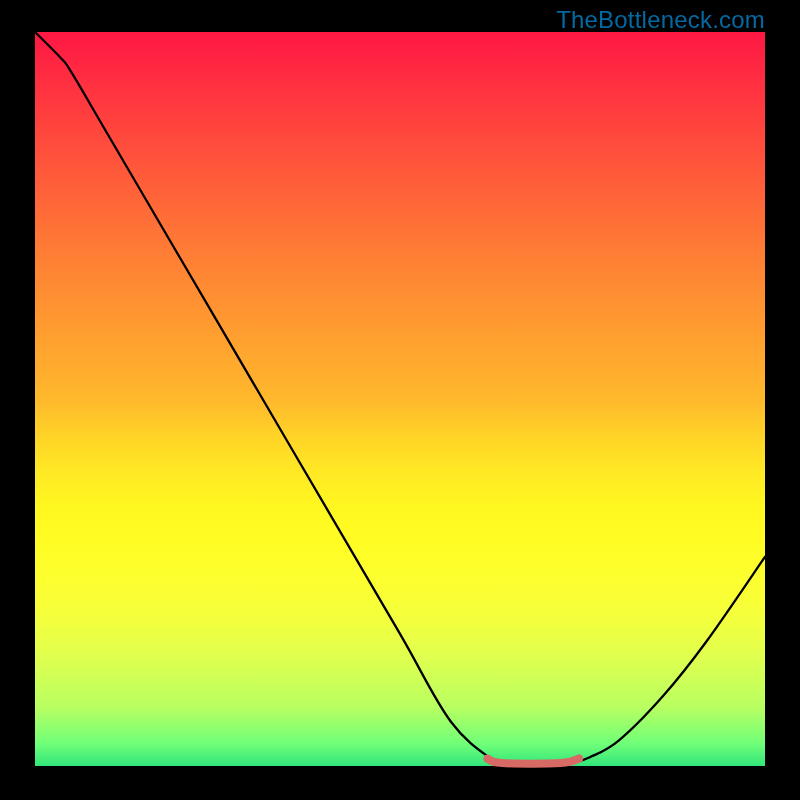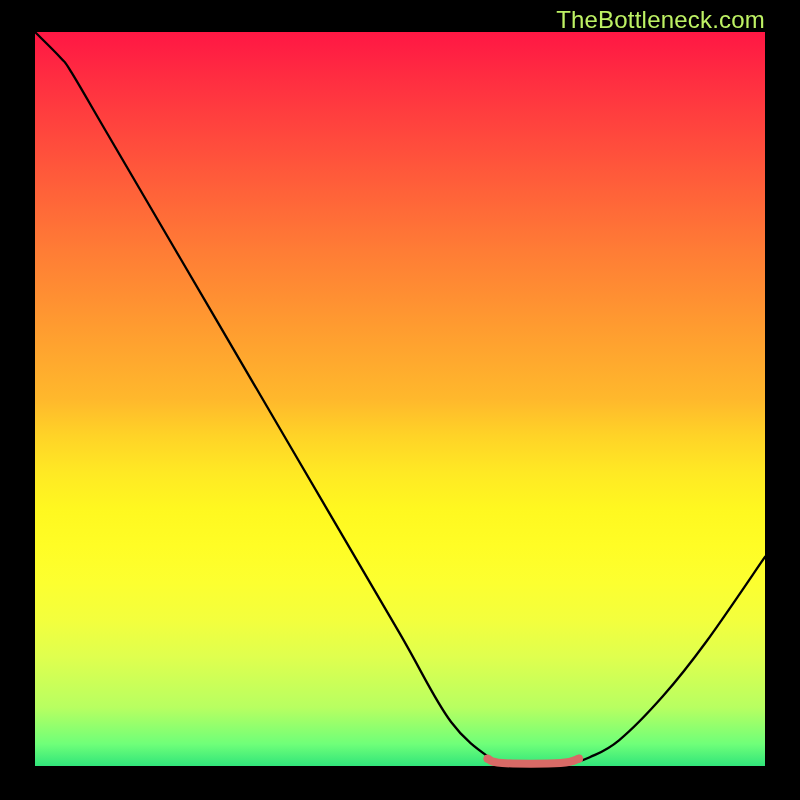--- a/index.html
+++ b/index.html
@@ -34,21 +34,21 @@
       #fcff30 75%,
       #f3ff3d 80%,
       #e0ff4e 85%,
       #b8ff61 92%,
       #6fff79 97%,
       #31e57a 100%
     );
   }
   .watermark {
     position: absolute;
-    color: #bef264;
+    color: #0369a1;
     font-family: Arial, Helvetica, sans-serif;
     font-weight: 500;
     letter-spacing: 0.2px;
     white-space: nowrap;
   }
   svg.curve {
     position: absolute;
     left: 0;
     top: 0;
   }

